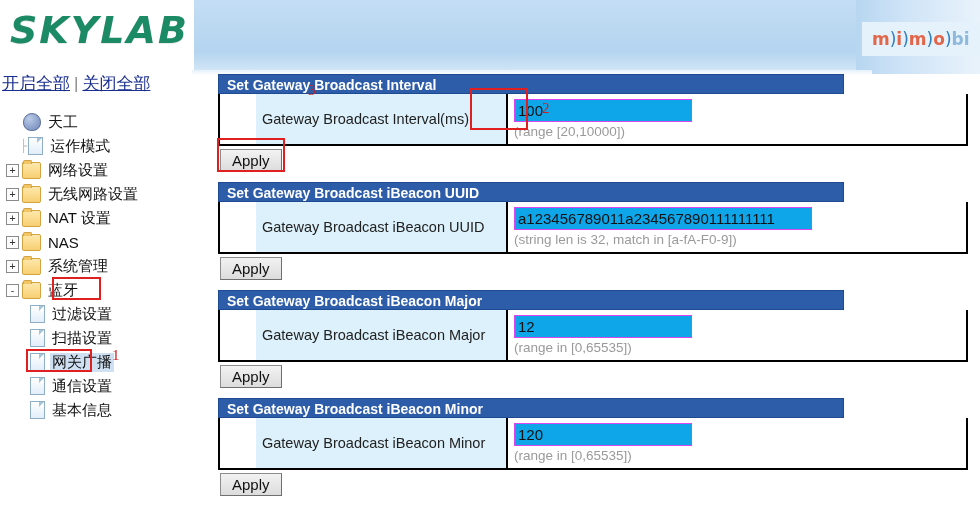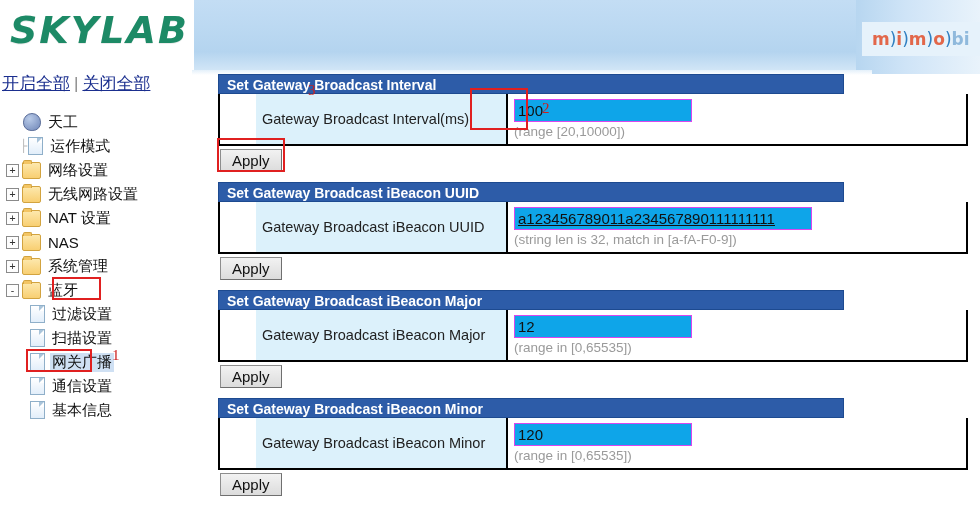--- a/index.html
+++ b/index.html
@@ -164,21 +164,21 @@
   .cell-field input{
     font-family:"Liberation Sans",sans-serif;
     font-size:15px;color:#111;
     border:1px solid #d946ef;
     background:#0ea5e9;
     padding:2px 3px;
     box-sizing:border-box;
     outline:none;
   }
   .inp-short{width:178px;}
-  .inp-long{width:298px;text-decoration:underline;}
+  .inp-long{width:298px;}
   .hint{
     color:#9a9a9a;font-size:13.5px;margin-top:2px;
   }
   .apply-row{padding:3px 0 0 2px;}
   .btn-apply{
     font-family:"Liberation Sans",sans-serif;
     font-size:15px;color:#111;
     background:linear-gradient(180deg,#f2f2f2,#dcdcdc);
     border:1px solid #8d8d8d;
     border-right-color:#6f6f6f;border-bottom-color:#6f6f6f;

